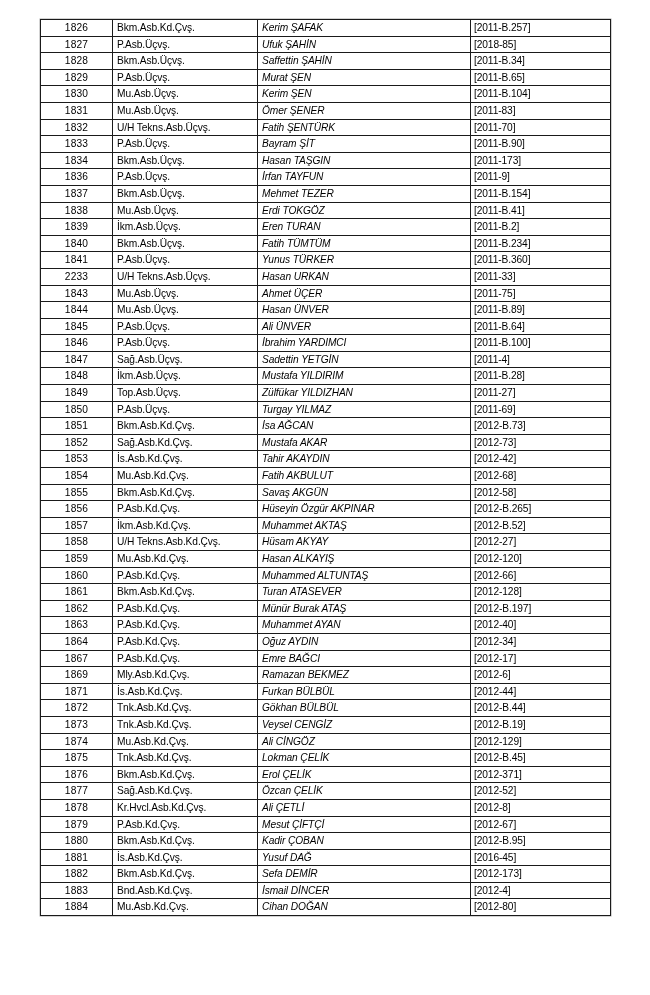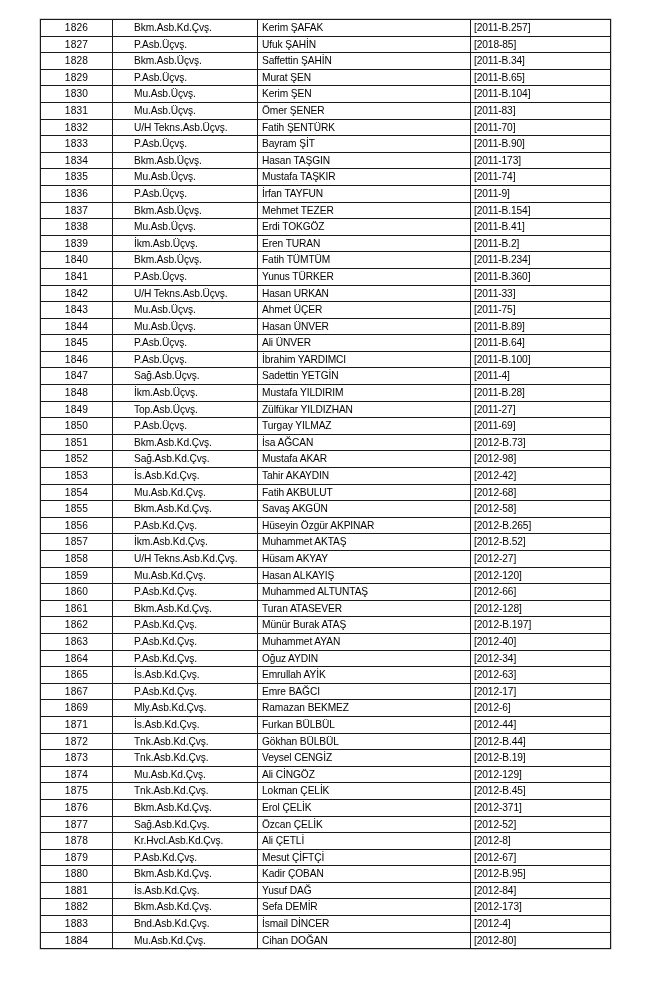--- a/index.html
+++ b/index.html
@@ -43,24 +43,25 @@
     overflow: hidden;
     vertical-align: middle;
     letter-spacing: -0.1px;
   }
   #roster-table td.index-cell {
     text-align: center;
     padding: 0;
     letter-spacing: 0.2px;
   }
   #roster-table td.rank-cell {
-    padding-left: 21px;
+    padding-left: 4px;
   }
   #roster-table td.name-cell {
     padding-left: 4px;
+    font-style: italic;
   }
   #roster-table td.ref-cell {
     padding-left: 3px;
   }
   
   #roster-table {
     box-shadow: 0 0 0 0.5px rgba(0,0,0,0.35);
   }
 </style>
 </head>
@@ -123,26 +124,20 @@
           <td class="name-cell">Bayram ŞİT</td>
           <td class="ref-cell">[2011-B.90]</td>
         </tr>
         <tr>
           <td class="index-cell">1834</td>
           <td class="rank-cell">Bkm.Asb.Üçvş.</td>
           <td class="name-cell">Hasan TAŞGIN</td>
           <td class="ref-cell">[2011-173]</td>
         </tr>
         <tr>
-          <td class="index-cell">1835</td>
-          <td class="rank-cell">Mu.Asb.Üçvş.</td>
-          <td class="name-cell">Mustafa TAŞKIR</td>
-          <td class="ref-cell">[2011-74]</td>
-        </tr>
-        <tr>
           <td class="index-cell">1836</td>
           <td class="rank-cell">P.Asb.Üçvş.</td>
           <td class="name-cell">İrfan TAYFUN</td>
           <td class="ref-cell">[2011-9]</td>
         </tr>
         <tr>
           <td class="index-cell">1837</td>
           <td class="rank-cell">Bkm.Asb.Üçvş.</td>
           <td class="name-cell">Mehmet TEZER</td>
           <td class="ref-cell">[2011-B.154]</td>
@@ -165,21 +160,21 @@
           <td class="name-cell">Fatih TÜMTÜM</td>
           <td class="ref-cell">[2011-B.234]</td>
         </tr>
         <tr>
           <td class="index-cell">1841</td>
           <td class="rank-cell">P.Asb.Üçvş.</td>
           <td class="name-cell">Yunus TÜRKER</td>
           <td class="ref-cell">[2011-B.360]</td>
         </tr>
         <tr>
-          <td class="index-cell">1842</td>
+          <td class="index-cell">2233</td>
           <td class="rank-cell">U/H Tekns.Asb.Üçvş.</td>
           <td class="name-cell">Hasan URKAN</td>
           <td class="ref-cell">[2011-33]</td>
         </tr>
         <tr>
           <td class="index-cell">1843</td>
           <td class="rank-cell">Mu.Asb.Üçvş.</td>
           <td class="name-cell">Ahmet ÜÇER</td>
           <td class="ref-cell">[2011-75]</td>
         </tr>
@@ -228,21 +223,21 @@
         <tr>
           <td class="index-cell">1851</td>
           <td class="rank-cell">Bkm.Asb.Kd.Çvş.</td>
           <td class="name-cell">İsa AĞCAN</td>
           <td class="ref-cell">[2012-B.73]</td>
         </tr>
         <tr>
           <td class="index-cell">1852</td>
           <td class="rank-cell">Sağ.Asb.Kd.Çvş.</td>
           <td class="name-cell">Mustafa AKAR</td>
-          <td class="ref-cell">[2012-98]</td>
+          <td class="ref-cell">[2012-73]</td>
         </tr>
         <tr>
           <td class="index-cell">1853</td>
           <td class="rank-cell">İs.Asb.Kd.Çvş.</td>
           <td class="name-cell">Tahir AKAYDIN</td>
           <td class="ref-cell">[2012-42]</td>
         </tr>
         <tr>
           <td class="index-cell">1854</td>
           <td class="rank-cell">Mu.Asb.Kd.Çvş.</td>
@@ -303,26 +298,20 @@
           <td class="name-cell">Muhammet AYAN</td>
           <td class="ref-cell">[2012-40]</td>
         </tr>
         <tr>
           <td class="index-cell">1864</td>
           <td class="rank-cell">P.Asb.Kd.Çvş.</td>
           <td class="name-cell">Oğuz AYDIN</td>
           <td class="ref-cell">[2012-34]</td>
         </tr>
         <tr>
-          <td class="index-cell">1865</td>
-          <td class="rank-cell">İs.Asb.Kd.Çvş.</td>
-          <td class="name-cell">Emrullah AYİK</td>
-          <td class="ref-cell">[2012-63]</td>
-        </tr>
-        <tr>
           <td class="index-cell">1867</td>
           <td class="rank-cell">P.Asb.Kd.Çvş.</td>
           <td class="name-cell">Emre BAĞCI</td>
           <td class="ref-cell">[2012-17]</td>
         </tr>
         <tr>
           <td class="index-cell">1869</td>
           <td class="rank-cell">Mly.Asb.Kd.Çvş.</td>
           <td class="name-cell">Ramazan BEKMEZ</td>
           <td class="ref-cell">[2012-6]</td>
@@ -384,21 +373,21 @@
         <tr>
           <td class="index-cell">1880</td>
           <td class="rank-cell">Bkm.Asb.Kd.Çvş.</td>
           <td class="name-cell">Kadir ÇOBAN</td>
           <td class="ref-cell">[2012-B.95]</td>
         </tr>
         <tr>
           <td class="index-cell">1881</td>
           <td class="rank-cell">İs.Asb.Kd.Çvş.</td>
           <td class="name-cell">Yusuf DAĞ</td>
-          <td class="ref-cell">[2012-84]</td>
+          <td class="ref-cell">[2016-45]</td>
         </tr>
         <tr>
           <td class="index-cell">1882</td>
           <td class="rank-cell">Bkm.Asb.Kd.Çvş.</td>
           <td class="name-cell">Sefa DEMİR</td>
           <td class="ref-cell">[2012-173]</td>
         </tr>
         <tr>
           <td class="index-cell">1883</td>
           <td class="rank-cell">Bnd.Asb.Kd.Çvş.</td>

